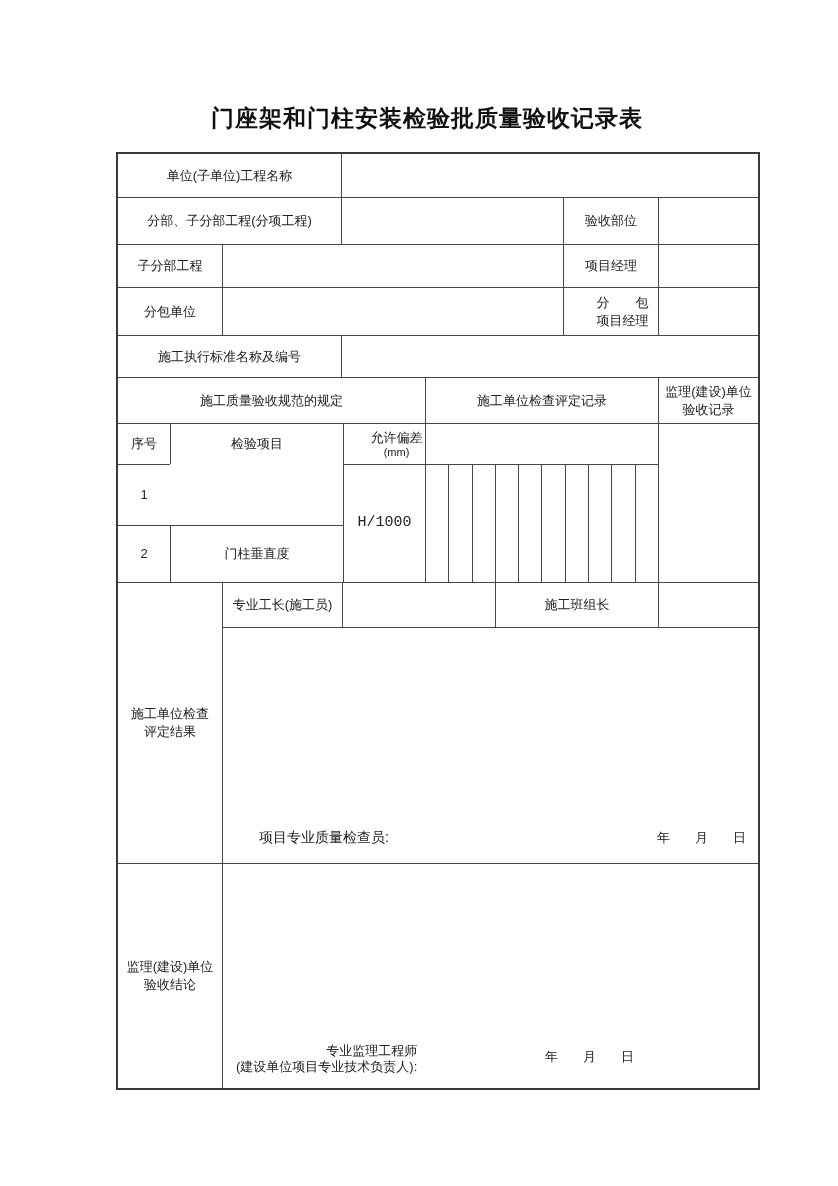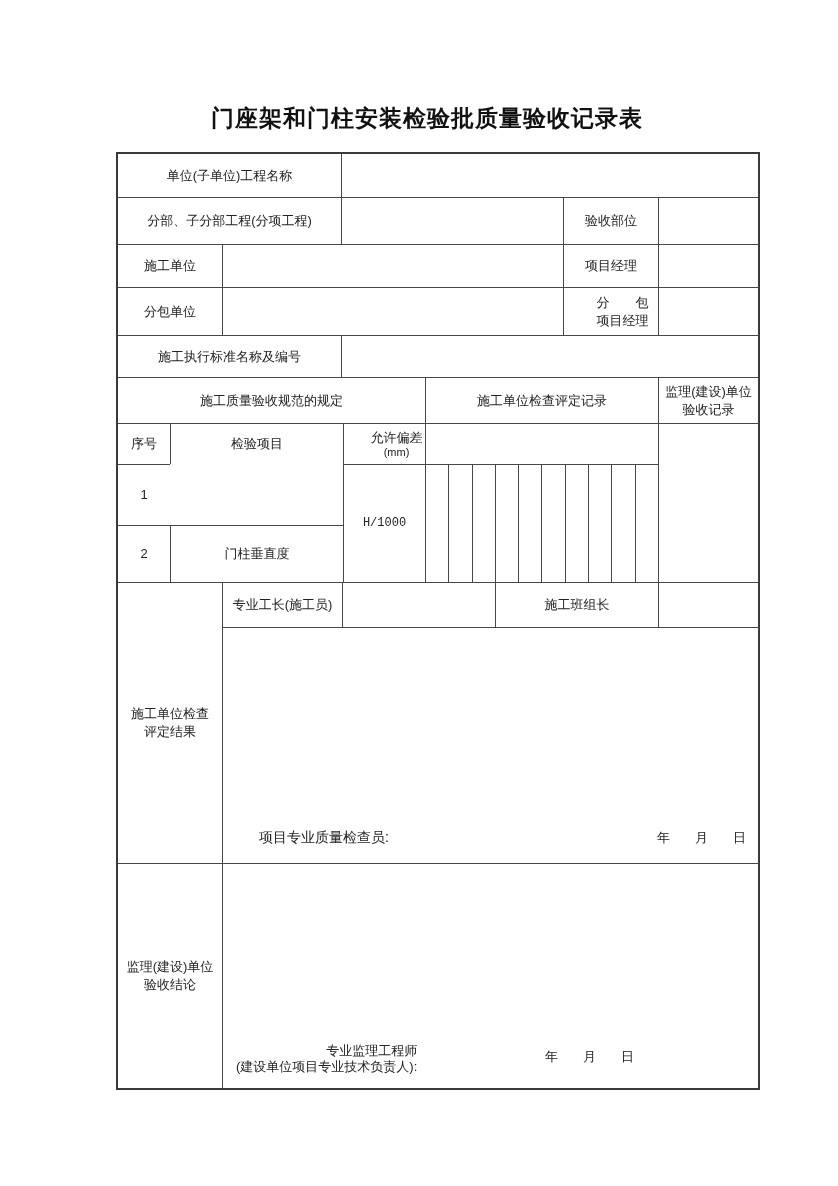--- a/index.html
+++ b/index.html
@@ -18,21 +18,21 @@
   }
   .c{
     position:absolute;box-sizing:border-box;
     border-left:1px solid #474747;border-top:1px solid #474747;
     display:flex;flex-direction:column;align-items:center;justify-content:center;
     font-size:13px;line-height:1.35;text-align:center;color:#222;
   }
   .c.noL{border-left:none;}
   .c.noT{border-top:none;}
   .small{font-size:11px;line-height:1.2;}
-  .mono{font-family:"Liberation Mono","DejaVu Sans Mono",monospace;font-size:12px;}
+  .mono{font-family:"Liberation Mono","DejaVu Sans Mono",monospace;font-size:15px;}
   .grid{flex-direction:row;align-items:stretch;justify-content:flex-start;padding:0;}
   .grid .mcell{flex:1 1 0;border-right:1px solid #474747;}
   .grid .mcell:last-child{border-right:none;}
   .blockcell{display:block;}
   .sig-left{position:absolute;left:36px;bottom:16px;font-size:14px;}
   .sig-date{position:absolute;right:6px;bottom:16px;font-size:13px;letter-spacing:6px;}
   .sig-date2{position:absolute;right:118px;bottom:22px;font-size:13px;letter-spacing:6px;}
   .eng-block{position:absolute;left:13px;bottom:13px;font-size:13px;text-align:right;line-height:1.25;}
   .eng-line1{padding-left:70px;}
 </style>
@@ -46,21 +46,21 @@
   <div class="form">
 
     <div class="c noL noT" style="left:0;top:0;width:223px;height:43px;">单位(子单位)工程名称</div>
     <div class="c noT" style="left:223px;top:0;width:417px;height:43px;"></div>
 
     <div class="c noL" style="left:0;top:43px;width:223px;height:47px;">分部、子分部工程(分项工程)</div>
     <div class="c" style="left:223px;top:43px;width:222px;height:47px;"></div>
     <div class="c" style="left:445px;top:43px;width:95px;height:47px;">验收部位</div>
     <div class="c" style="left:540px;top:43px;width:100px;height:47px;"></div>
 
-    <div class="c noL" style="left:0;top:90px;width:104px;height:43px;">施工单位</div>
+    <div class="c noL" style="left:0;top:90px;width:104px;height:43px;">子分部工程</div>
     <div class="c" style="left:104px;top:90px;width:341px;height:43px;"></div>
     <div class="c" style="left:445px;top:90px;width:95px;height:43px;">项目经理</div>
     <div class="c" style="left:540px;top:90px;width:100px;height:43px;"></div>
 
     <div class="c noL" style="left:0;top:133px;width:104px;height:48px;">分包单位</div>
     <div class="c" style="left:104px;top:133px;width:341px;height:48px;"></div>
     <div class="c" style="left:445px;top:133px;width:95px;height:48px;padding-left:23px;">
       <span>分　　包</span>
       <span>项目经理</span>
     </div>

